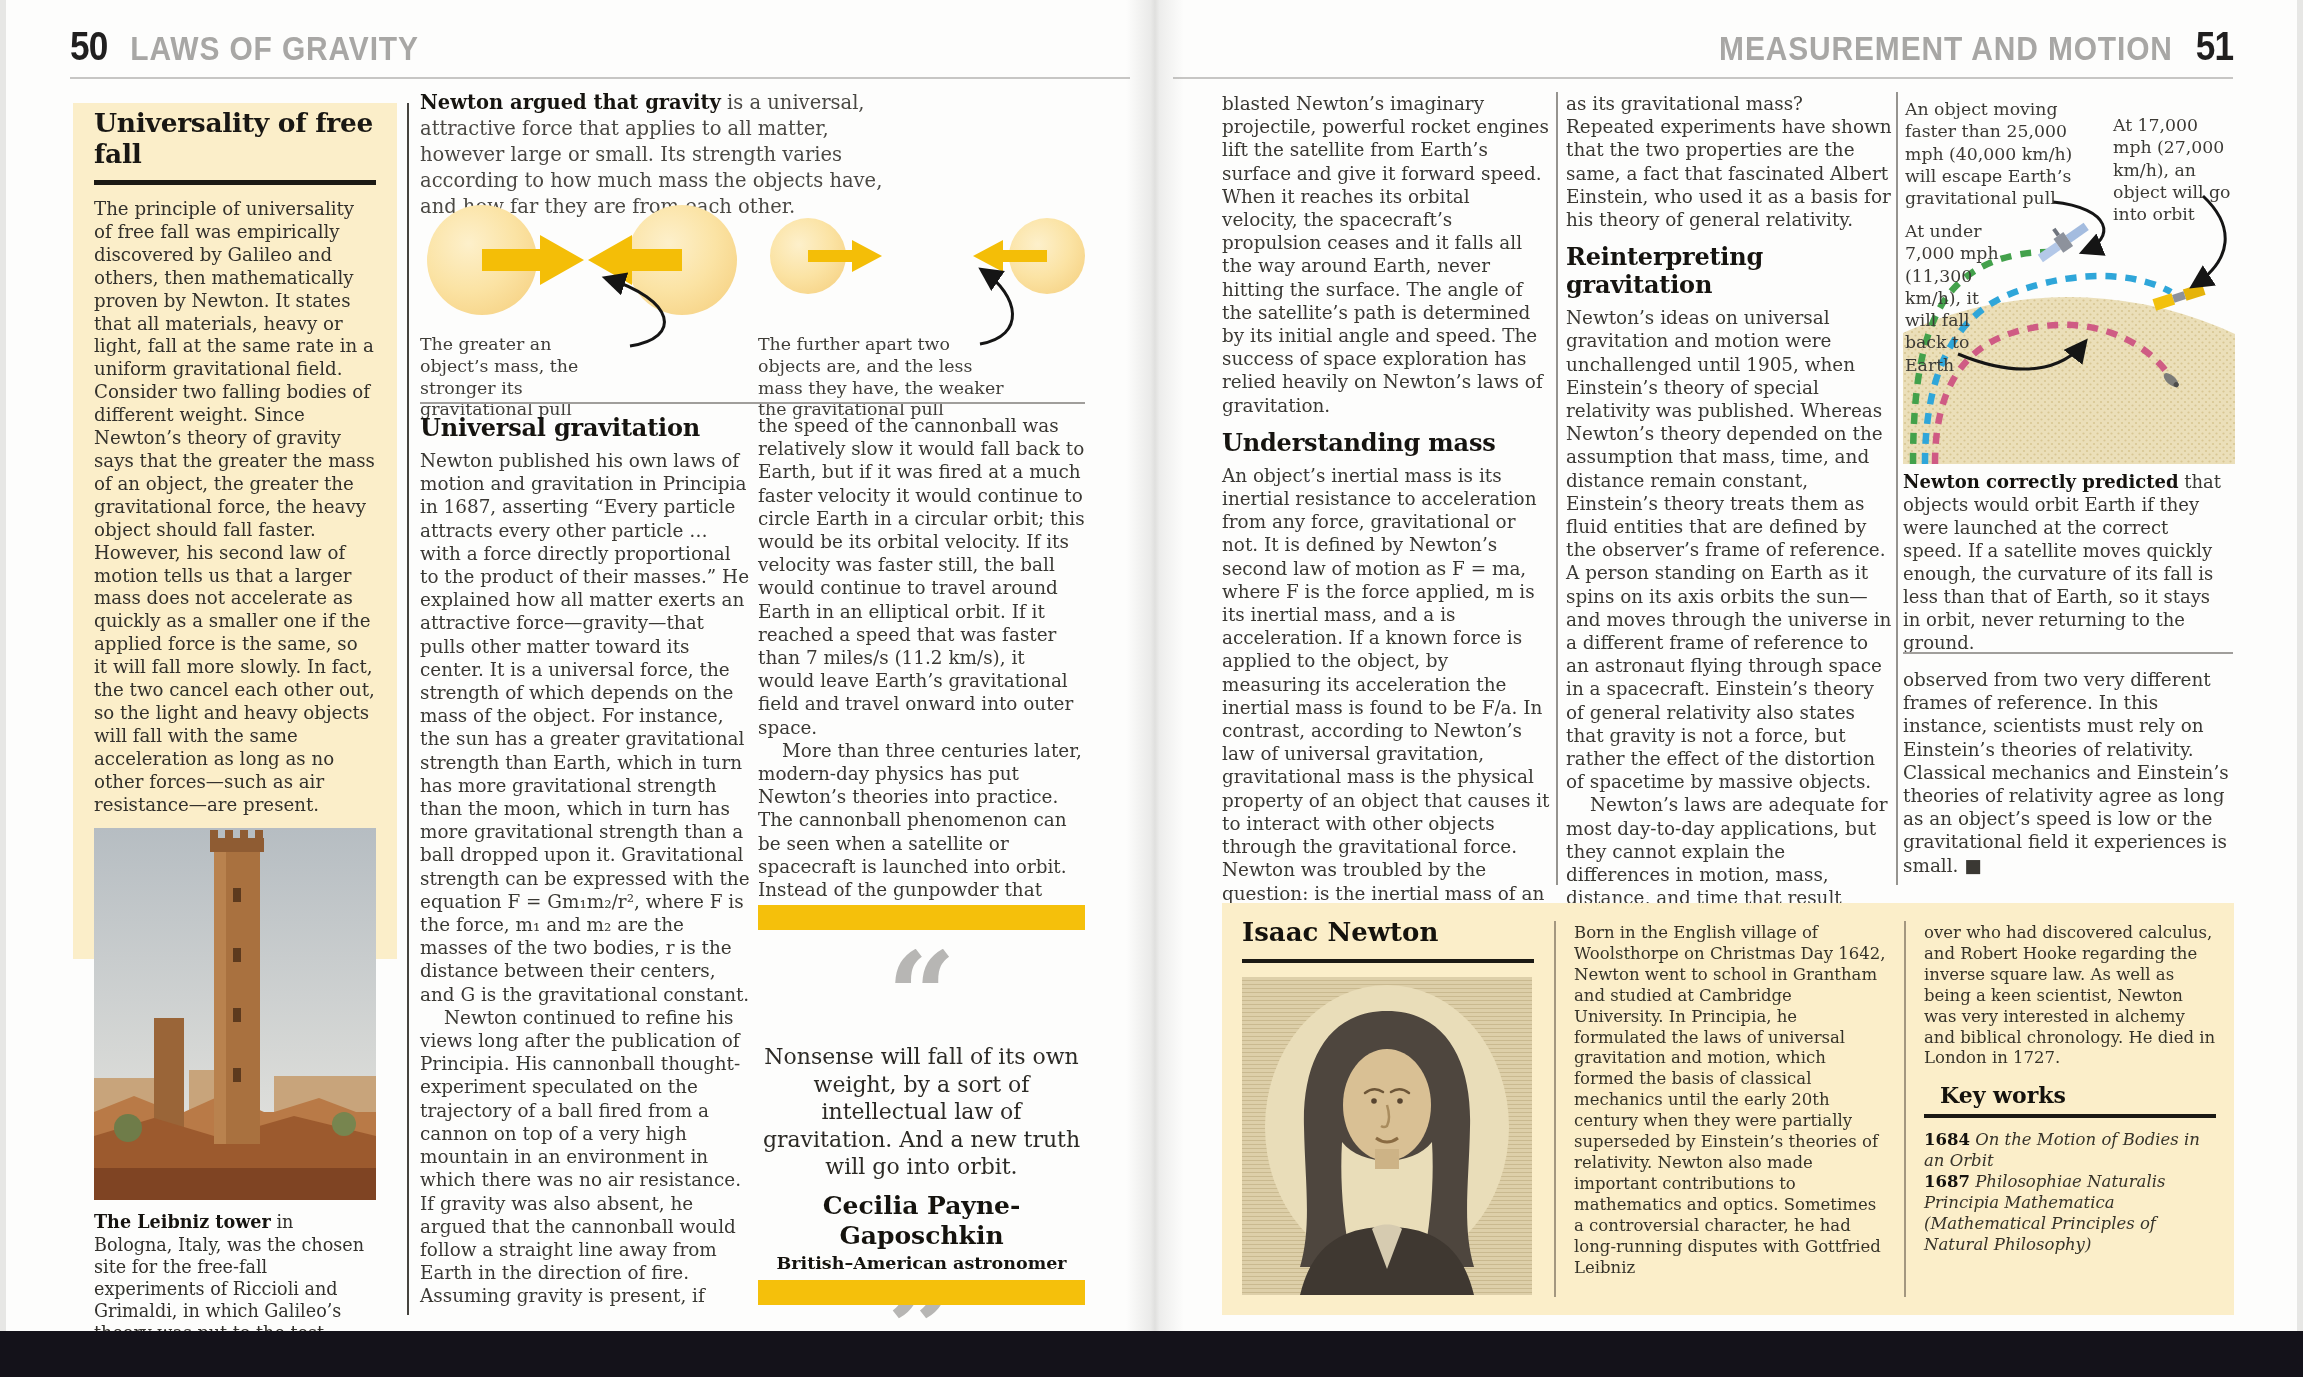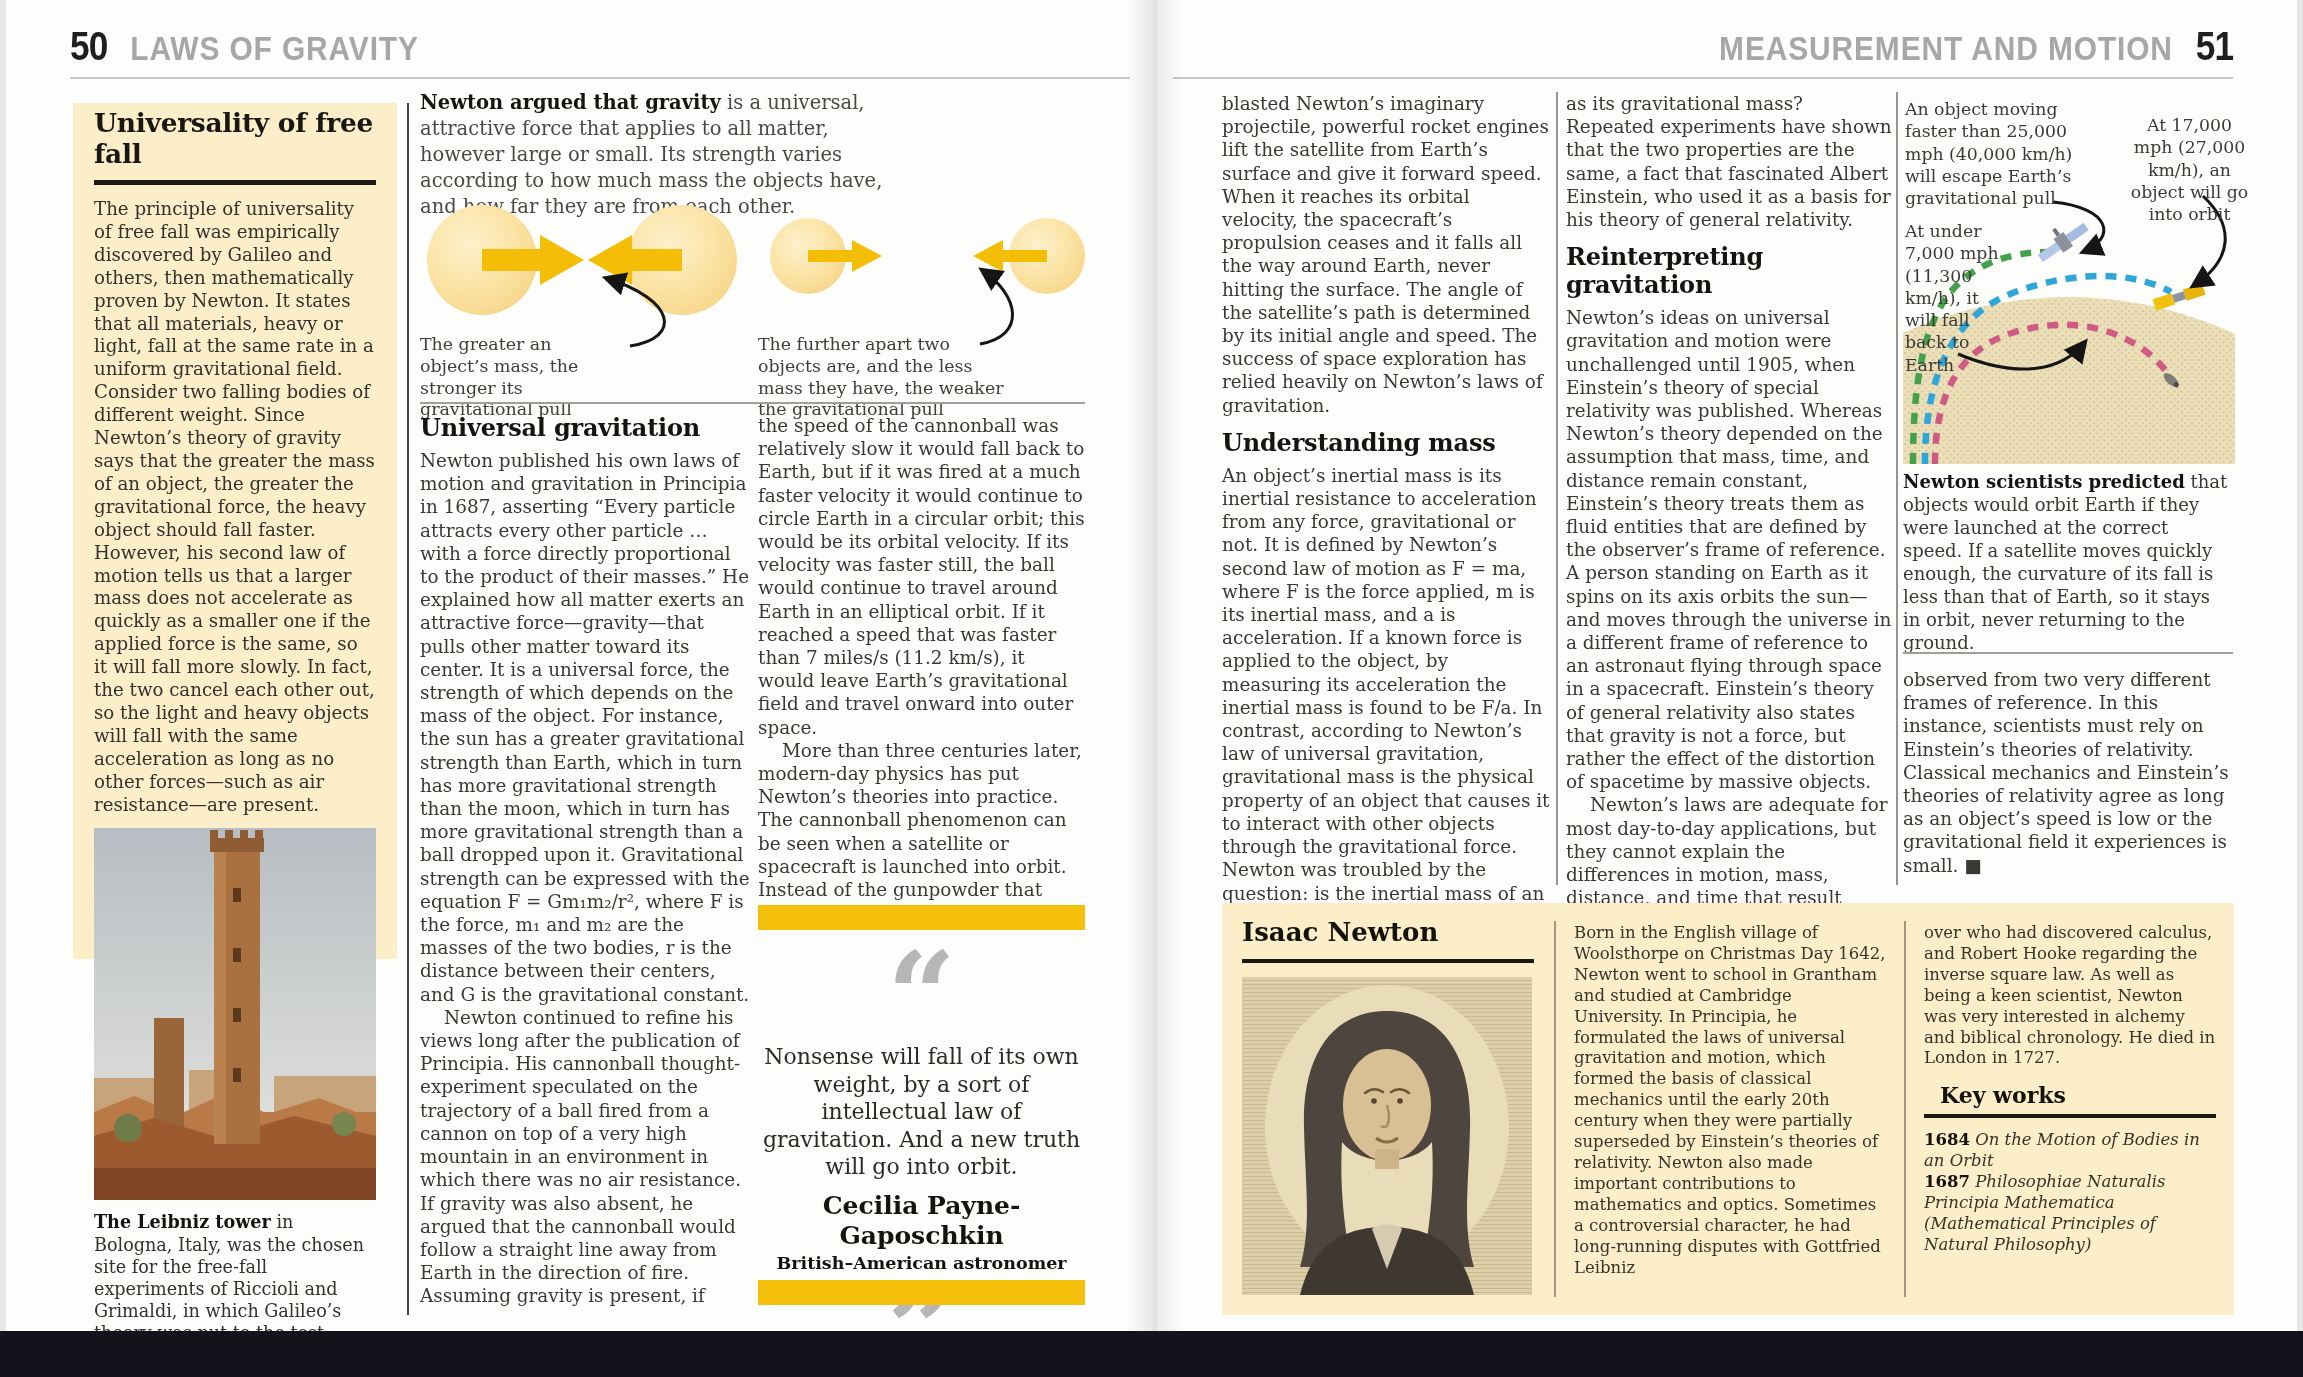--- a/index.html
+++ b/index.html
@@ -231,24 +231,24 @@
       </g>
       <g transform="translate(268,288) rotate(42)">
         <ellipse rx="9" ry="4.5" fill="#7b7b78"></ellipse>
           <circle cx="7" cy="0" r="2.6" fill="#4c4c4a"></circle>
       </g>
       <path d="M150,110 C208,116 214,146 180,160" stroke="#151515" stroke-width="3" fill="none" marker-end="url(#ah2)"></path>
       <path d="M300,104 C332,134 330,168 290,194" stroke="#151515" stroke-width="3" fill="none" marker-end="url(#ah2)"></path>
       <path d="M55,262 C118,288 160,278 182,250" stroke="#151515" stroke-width="3" fill="none" marker-end="url(#ah2)"></path>
     </svg>
     <p class="orbit-label" style="left:2px;top:6px;width:182px;">An object moving faster than 25,000 mph (40,000 km/h) will escape Earth’s gravitational pull</p>
-    <p class="orbit-label" style="left:224px;top:22px;width:125px;text-align:center;">At 17,000 mph (27,000 km/h), an object will go into orbit</p>
+    <p class="orbit-label" style="left:210px;top:22px;width:125px;">At 17,000 mph (27,000 km/h), an object will go into orbit</p>
     <p class="orbit-label" style="left:2px;top:128px;width:100px;">At under 7,000 mph (11,300 km/h), it will fall back to Earth</p>
   </div>
-  <p class="orbit-caption"><b>Newton scientists predicted</b><span> that objects would orbit Earth if they were launched at the correct speed. If a satellite moves quickly enough, the curvature of its fall is less than that of Earth, so it stays in orbit, never returning to the ground.</span></p>
+  <p class="orbit-caption"><b>Newton correctly predicted</b><span> that objects would orbit Earth if they were launched at the correct speed. If a satellite moves quickly enough, the curvature of its fall is less than that of Earth, so it stays in orbit, never returning to the ground.</span></p>
   <div class="rule-h" style="left:1903px;top:652px;width:330px;"></div>
   <div class="col" style="left:1903px;top:668px;width:330px;">
     <p>observed from two very different frames of reference. In this instance, scientists must rely on Einstein’s theories of relativity. Classical mechanics and Einstein’s theories of relativity agree as long as an object’s speed is low or the gravitational field it experiences is small. ■</p>
   </div>
 
   <section class="newton">
     <h3 class="nb-title">Isaac Newton</h3>
     <div class="nb-title-rule"></div>
     <div class="portrait">
       <svg viewBox="0 0 290 318" width="290" height="318">

